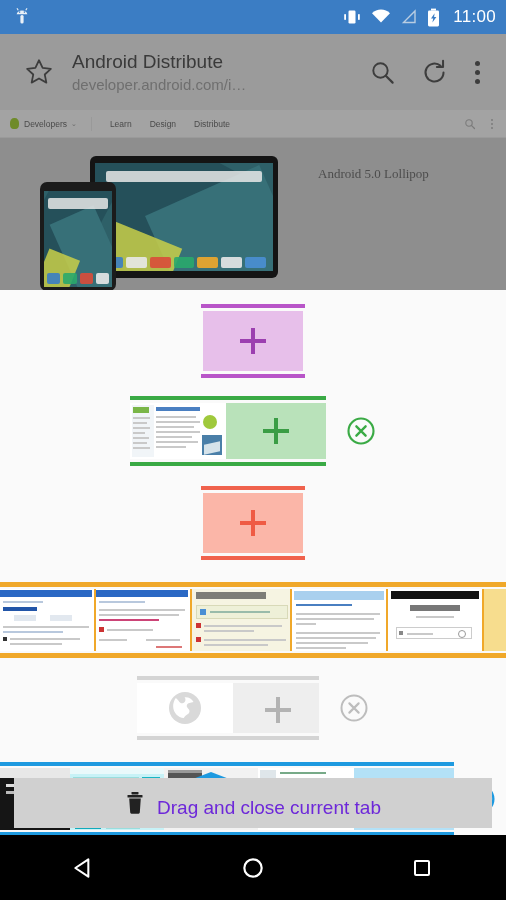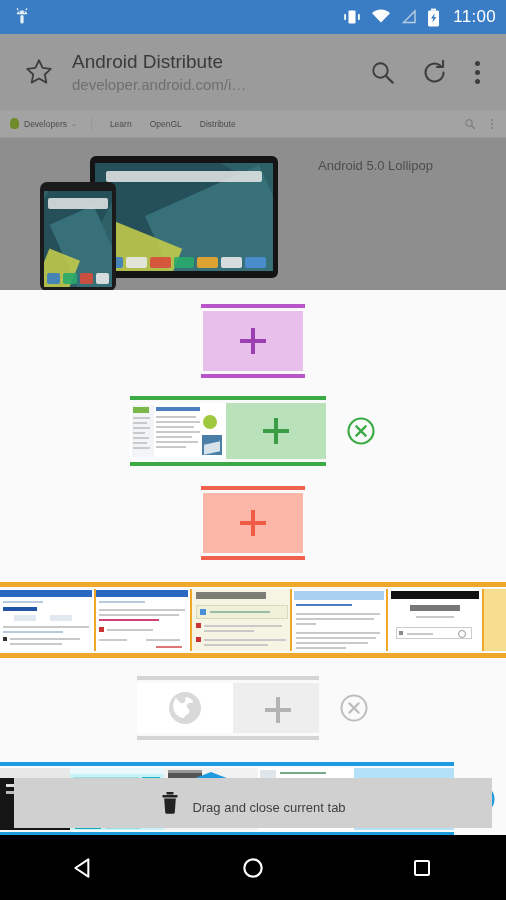--- a/index.html
+++ b/index.html
@@ -70,21 +70,21 @@
   .wall::after { content:""; position:absolute; right:-10%; top:20%; width:70%; height:120%;
                  background:#377078; transform: rotate(-24deg); }
   .wall-yellow { position:absolute; left:-4px; bottom:-10px; width:48%; height:46%;
                  background:#c9cf49; transform: rotate(22deg); opacity:.85; }
   .wall-bar { position:absolute; left:6%; top:7%; width:88%; height:11px; background:#e8e8e8;
               border-radius:2px; opacity:.85; }
   .wall-icons { position:absolute; left:4%; bottom:3px; width:92%; height:15px;
                 display:flex; gap:3px; align-items:flex-end; }
   .wall-icons i { flex:1; height:11px; border-radius:2px; display:block; opacity:.9; }
 
-  .hero-text { position: absolute; left: 318px; top: 20px; width: 172px; }
+  .hero-text { position: absolute; left: 318px; top: 28px; width: 172px; font-family: Liberation Serif, serif; }
   .hero-h { font-size: 13px; color: #4d4d4d; margin-bottom: 7px; }
   .hero-p { font-size: 7.5px; line-height: 10.5px; color: #5c5c5c; }
   .hero-btn { margin-top: 8px; width: 96px; height: 22px; background: #8d2b1c;
               color: #cf9f96; font-size: 9px; display: flex; align-items: center;
               justify-content: center; }
 
   
   .switcher {
     position: absolute; left: 0; top: 290px; width: 506px; height: 545px;
     background: #fafafa;
@@ -103,21 +103,21 @@
 
   .closebtn { flex: none; display: flex; align-items: center; justify-content: center; }
   .closebtn svg { display: block; }
 
   
   .hintbar {
     position: absolute; left: 14px; top: 778px; width: 478px; height: 50px;
     background: #d0d0d0; display: flex; align-items: center; justify-content: center;
     gap: 12px;
   }
-  .hint-text { font-size: 13px; color: #404040; margin-top: 9px; }
+  .hint-text { font-size: 19px; color: #6d28d9; margin-top: 9px; }
 
   
   .navbar {
     position: absolute; left: 0; bottom: 0; width: 506px; height: 65px;
     background: #000; display: flex; align-items: center; justify-content: space-around;
   }
   .navbtn { width: 100px; height: 50px; display: flex; align-items: center; justify-content: center; }
 
   
   .mini { position: absolute; inset: 0; background: #fff; }
@@ -190,21 +190,21 @@
     </div>
   </div>
 
   <div class="page">
     <div class="page-nav">
       <span class="pn-dot"></span>
       <span class="pn-item">Developers</span>
       <span class="pn-caret">⌄</span>
       <span class="pn-sep"></span>
       <span class="pn-item">Learn</span>
-      <span class="pn-item">OpenGL</span>
+      <span class="pn-item">Design</span>
       <span class="pn-item">Distribute</span>
       <span class="pn-spacer"></span>
       <svg class="pn-rico" width="12" height="12" viewBox="0 0 24 24">
         <circle cx="10" cy="10" r="6.4" fill="none" stroke="#5a5a5a" stroke-width="2.2"></circle>
         <path d="M14.8 14.8 L21 21" stroke="#5a5a5a" stroke-width="2.4" stroke-linecap="round"></path>
       </svg>
       <svg class="pn-rico" width="8" height="12" viewBox="0 0 6 18">
         <circle cx="3" cy="3" r="1.5" fill="#5a5a5a"></circle>
           <circle cx="3" cy="9" r="1.5" fill="#5a5a5a"></circle>
         <circle cx="3" cy="15" r="1.5" fill="#5a5a5a"></circle>

